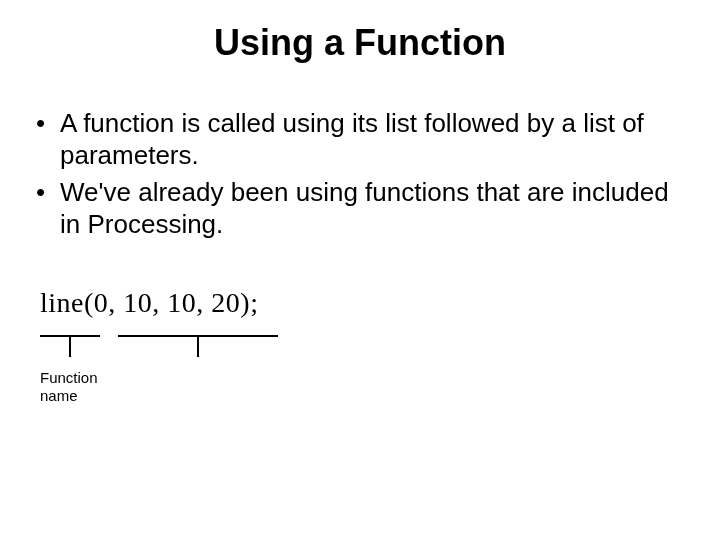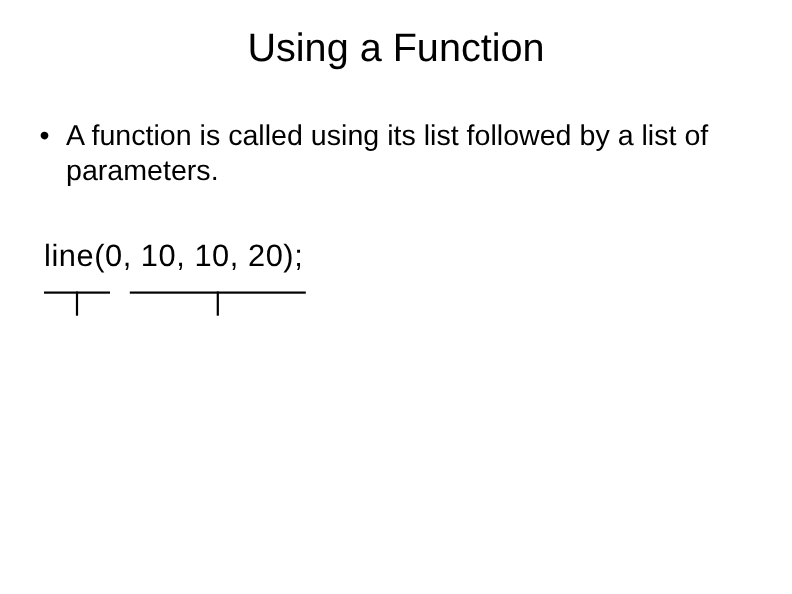--- a/index.html
+++ b/index.html
@@ -9,21 +9,21 @@
       background: #fff;
       font-family: Arial, Helvetica, sans-serif;
       color: #000;
       position: relative;
       overflow: hidden;
     }
     .title {
       font-size: 36px;
       text-align: center;
       padding-top: 22px;
-      font-weight: 400;
+      font-weight: 700;
     }
     .body-area {
       padding: 44px 30px 0 30px;
     }
     ul.bullets {
       list-style: none;
       font-size: 26px;
       line-height: 1.22;
     }
     ul.bullets li {
@@ -32,21 +32,21 @@
       margin-bottom: 6px;
     }
     ul.bullets li::before {
       content: "•";
       position: absolute;
       left: 6px;
       top: 0;
       font-size: 26px;
     }
     .code-line {
-      font-family: Liberation Sans, sans-serif;
+      font-family: Liberation Serif, serif;
       font-size: 28px;
       margin-top: 46px;
       margin-left: 10px;
       letter-spacing: 0.5px;
     }
     .annotation-layer {
       position: relative;
       height: 120px;
     }
     .bracket {
@@ -78,27 +78,30 @@
     }
   </style>
 </head>
 <body>
 
 <h1 class="title">Using a Function</h1>
 
 <div class="body-area">
   <ul class="bullets">
     <li>A function is called using its list followed by a list of parameters.</li>
+    <li>We've already been using functions that are included in Processing.</li>
   </ul>
 
   <div class="code-line">line(0, 10, 10, 20);</div>
 
   <div class="annotation-layer">
     <div class="bracket" style="left:10px; top:16px; width:60px;">
       <div class="hbar"></div>
       <div class="stem"></div>
     </div>
     <div class="bracket" style="left:88px; top:16px; width:160px;">
       <div class="hbar"></div>
       <div class="stem"></div>
     </div>
+    <div class="ann-label" style="left:10px; top:50px;">Function
+name</div>
   </div>
 </div>
 
 </body></html>

